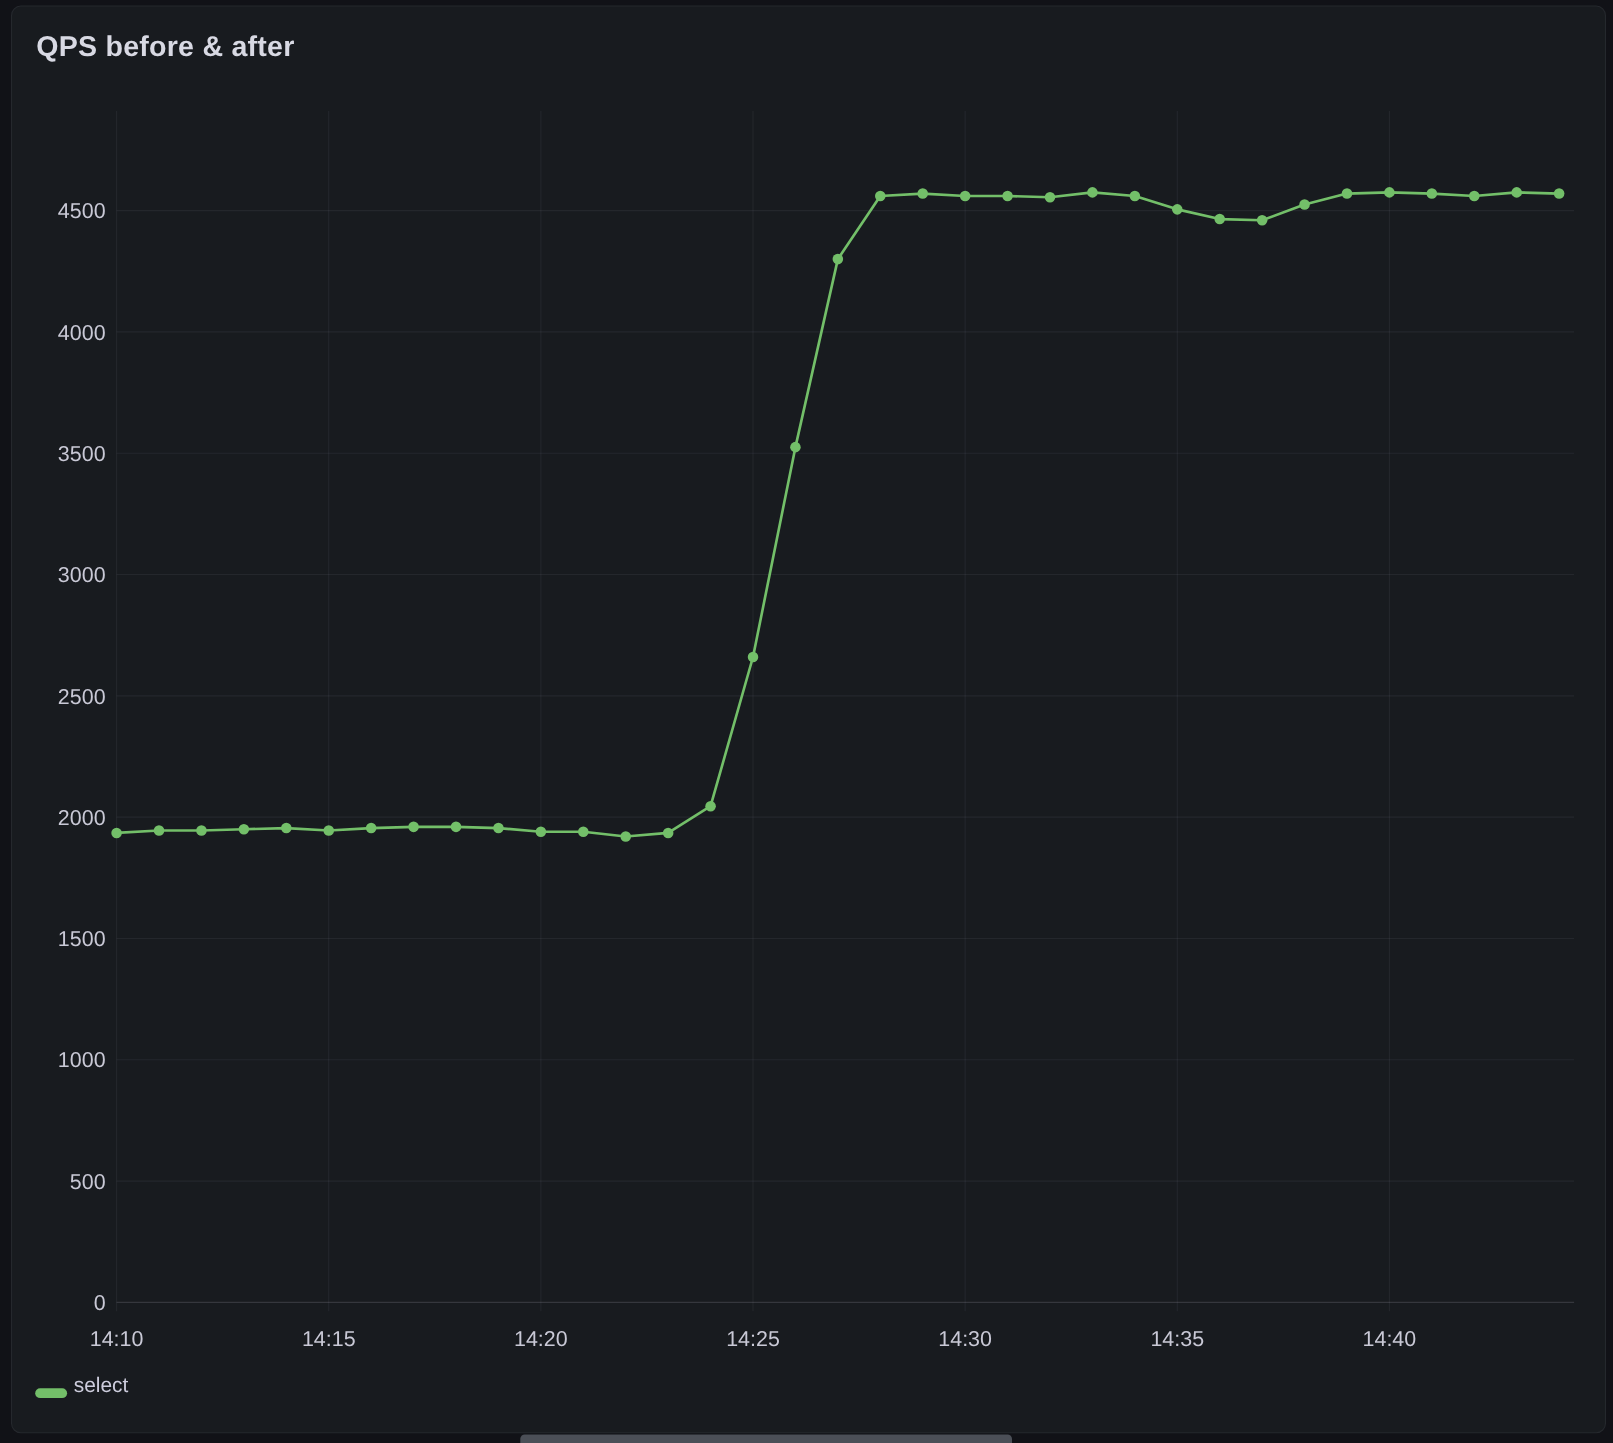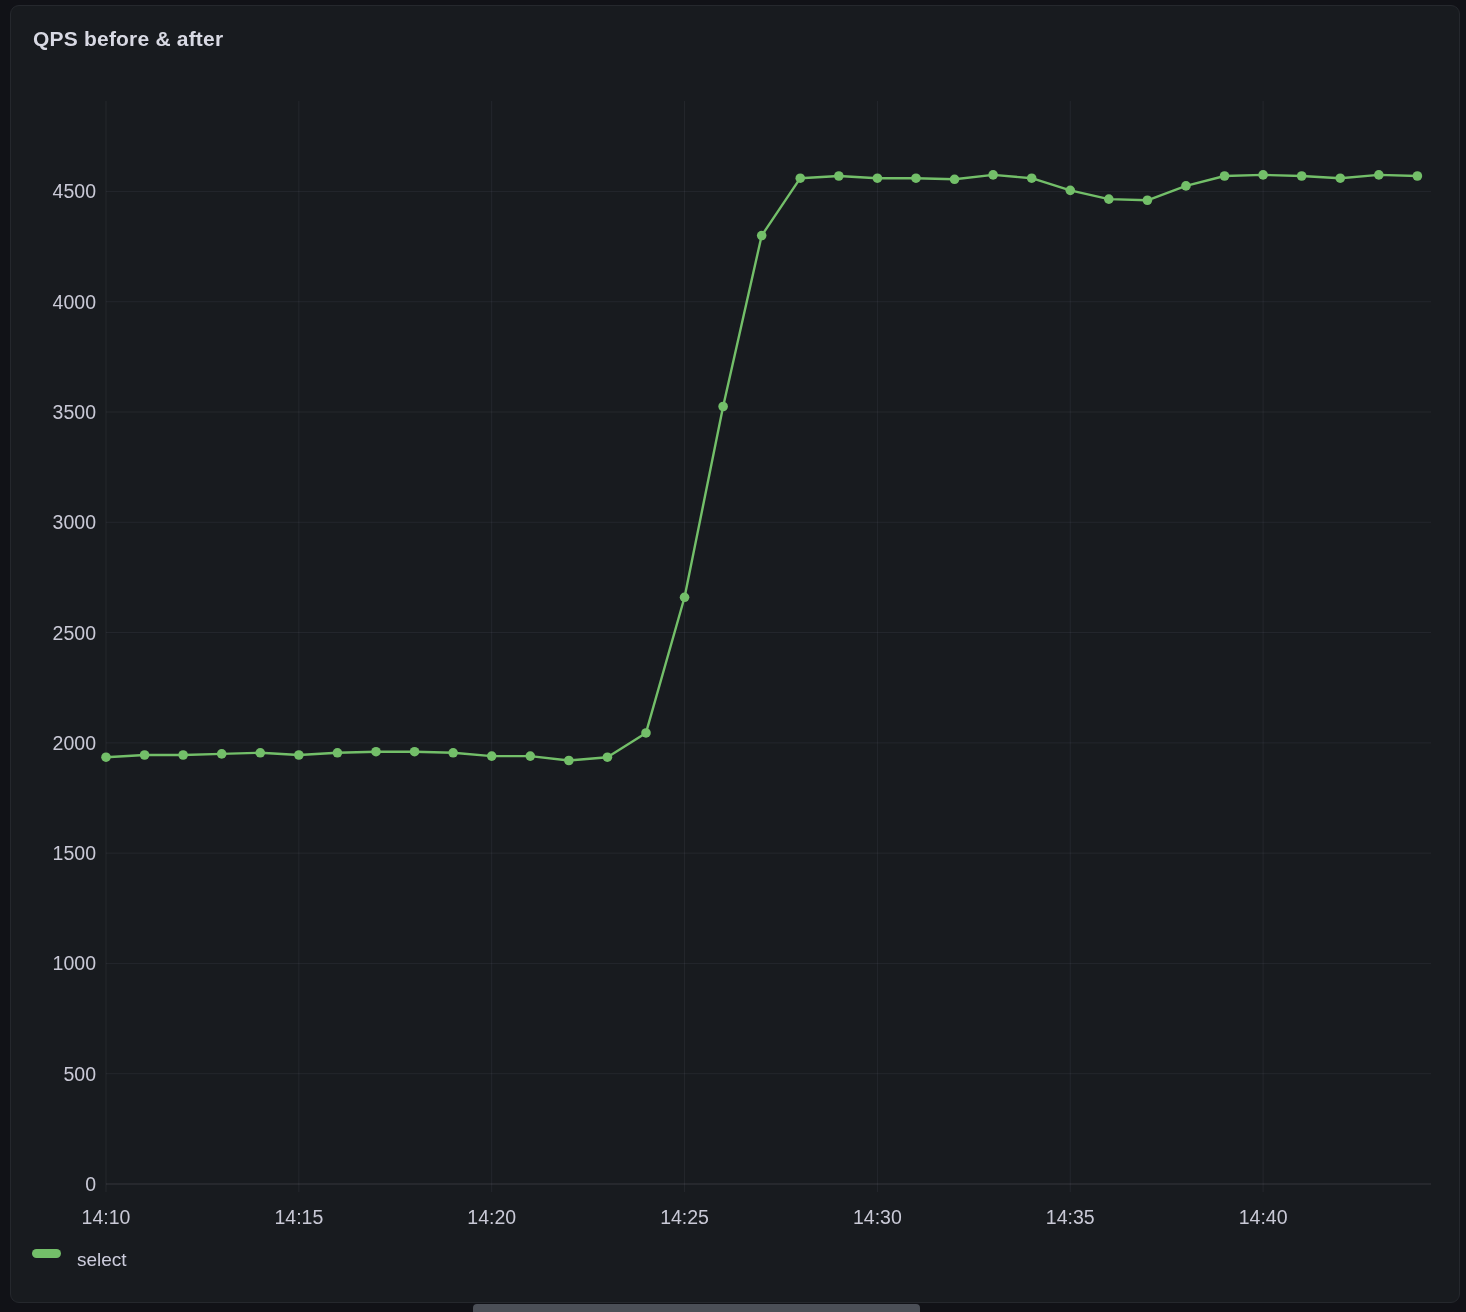--- a/index.html
+++ b/index.html
@@ -25,21 +25,21 @@
     background: #181b1f;
     border: 1px solid #25282d;
     border-radius: 9px;
     box-sizing: border-box;
   }
   .panel-title {
     position: absolute;
     left: 22px;
     top: 21px;
     margin: 0;
-    font-size: 21px;
+    font-size: 26px;
     font-weight: 700;
     letter-spacing: 0.2px;
     color: #d8d9e3;
     cursor: pointer;
   }
   svg.chart {
     position: absolute;
     left: 0;
     top: 0;
     width: 1450px;
@@ -47,22 +47,22 @@
   }
   .legend {
     position: absolute;
     left: 21px;
     top: 1243px;
     display: flex;
     align-items: center;
   }
   .legend-item {
     display: flex;
-    align-items: flex-start;
-    gap: 16px;
+    align-items: flex-end;
+    gap: 6px;
     cursor: pointer;
   }
   .legend-marker {
     display: inline-block;
     width: 29px;
     height: 9px;
     border-radius: 5px;
     background: #73bf69;
   }
   .legend-label {

